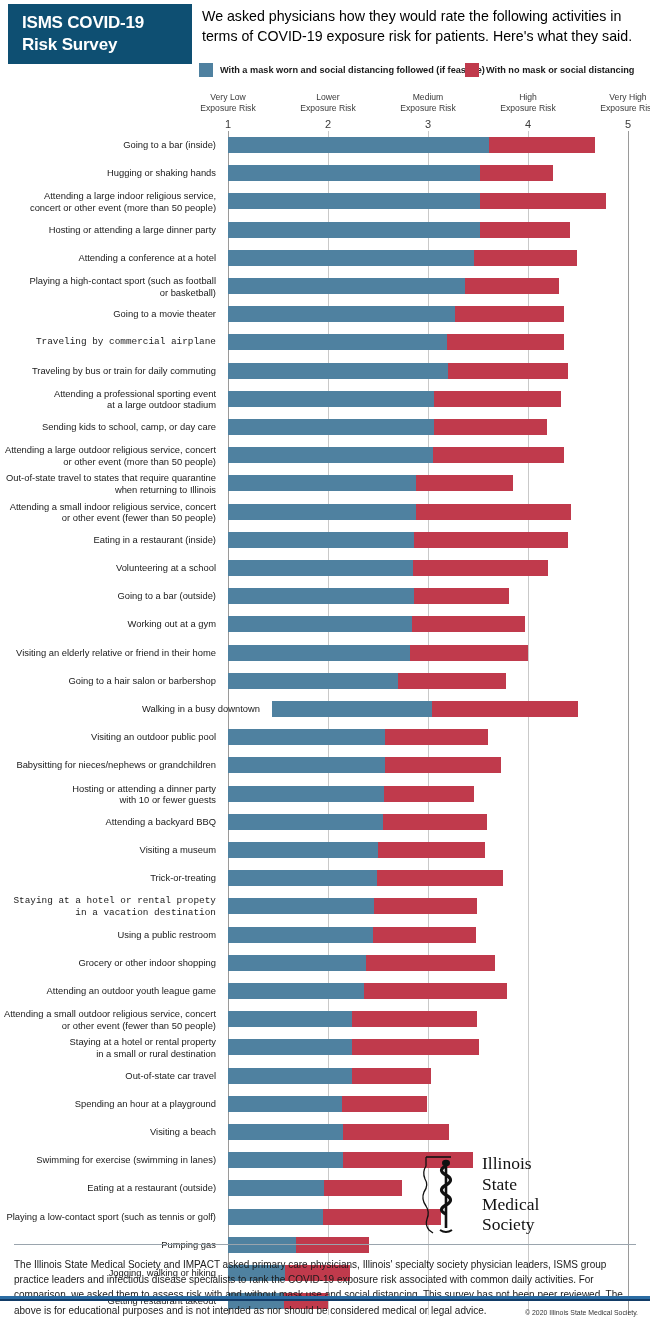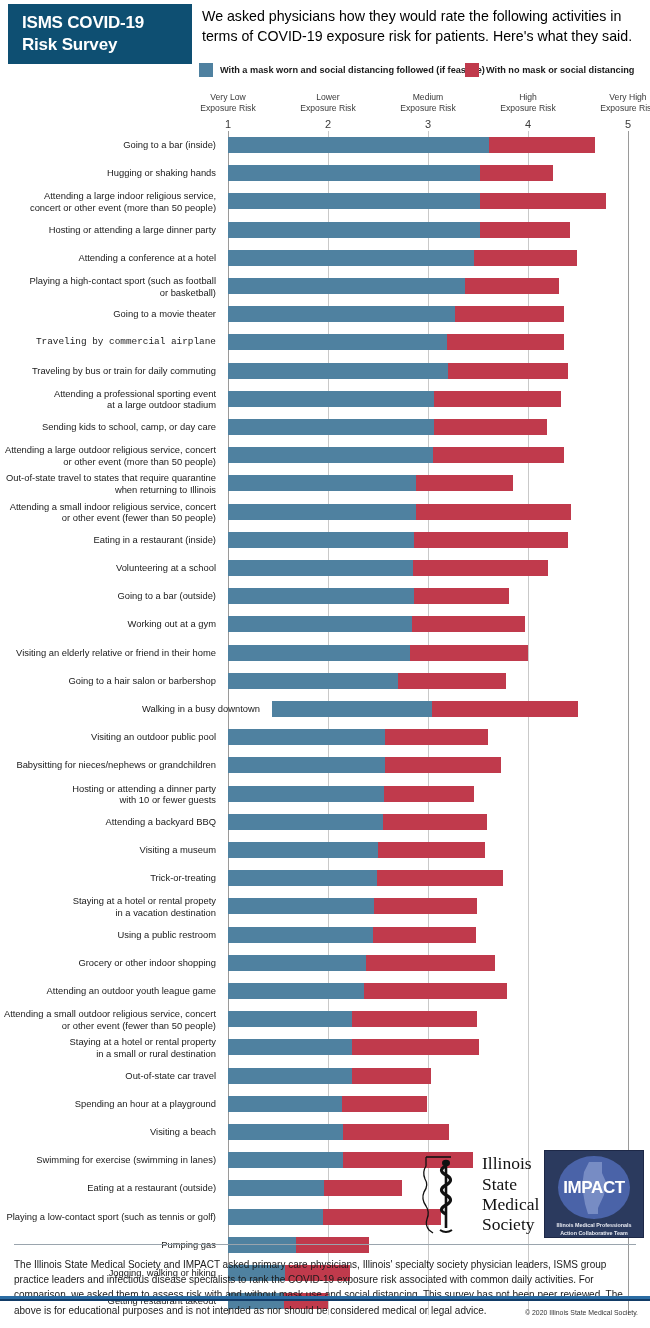--- a/index.html
+++ b/index.html
@@ -387,21 +387,21 @@
     </div>
     <div class="row" style="top: 733.2px;">
       <div class="rowlabel">
         <div>Trick-or-treating</div>
       </div>
       <div class="bars">
         <div class="seg blue" title="2.49" style="width: 149px; background: rgb(79, 129, 160);"></div>
         <div class="seg red" title="3.75" style="width: 126px; background: rgb(192, 58, 76);"></div>
       </div>
     </div>
-    <div class="row" style="top: 761.4px;">
+    <div class="row" style="top: 761.4px; font-family: Liberation Mono, monospace;">
       <div class="rowlabel">
         <div>Staying at a hotel or rental propety</div>
         <div>in a vacation destination</div>
       </div>
       <div class="bars">
         <div class="seg blue" title="2.46" style="width: 146px; background: rgb(79, 129, 160);"></div>
         <div class="seg red" title="3.49" style="width: 103px; background: rgb(192, 58, 76);"></div>
       </div>
     </div>
     <div class="row" style="top: 789.6px;">
@@ -546,32 +546,20 @@
         <path d="M20 78 q6 4 12 0" stroke="#111" stroke-width="2" fill="none"></path>
       </svg>
     </div>
     <div class="isms-words">
       <div>Illinois</div>
       <div>State</div>
       <div>Medical</div>
       <div>Society</div>
     </div>
   </div>
-  <div class="impact-logo">
-    <div class="impact-globe">
-      <svg width="72" height="64" viewBox="0 0 72 64" style="position:absolute;left:0;top:0;">
-        <path d="M31 6 L44 6 L44 17 L48 26 L46 39 L40 52 L40 58 L30 58 L27 48 L24 30 L26 16 Z" fill="#7f93c9" opacity="0.85"></path>
-      </svg>
-      <span class="impact-word">IMPACT</span>
-    </div>
-    <div class="impact-sub">
-      <div>Illinois Medical Professionals</div>
-      <div>Action Collaborative Team</div>
-    </div>
-  </div>
 </div>
 
 <div class="footer">
   <div class="foot-rule-top"></div>
   <div class="foot-text">The Illinois State Medical Society and IMPACT asked primary care physicians, Illinois' specialty society physician leaders, ISMS group practice leaders and infectious disease specialists to rank the COVID-19 exposure risk associated with common daily activities. For comparison, we asked them to assess risk with and without mask use and social distancing. This survey has not been peer reviewed. The above is for educational purposes and is not intended as nor should be considered medical or legal advice.</div>
 </div>
 <div class="foot-rule"></div>
 <div class="foot-rule2"></div>
 <div class="copyright">© 2020 Illinois State Medical Society.</div>
 

